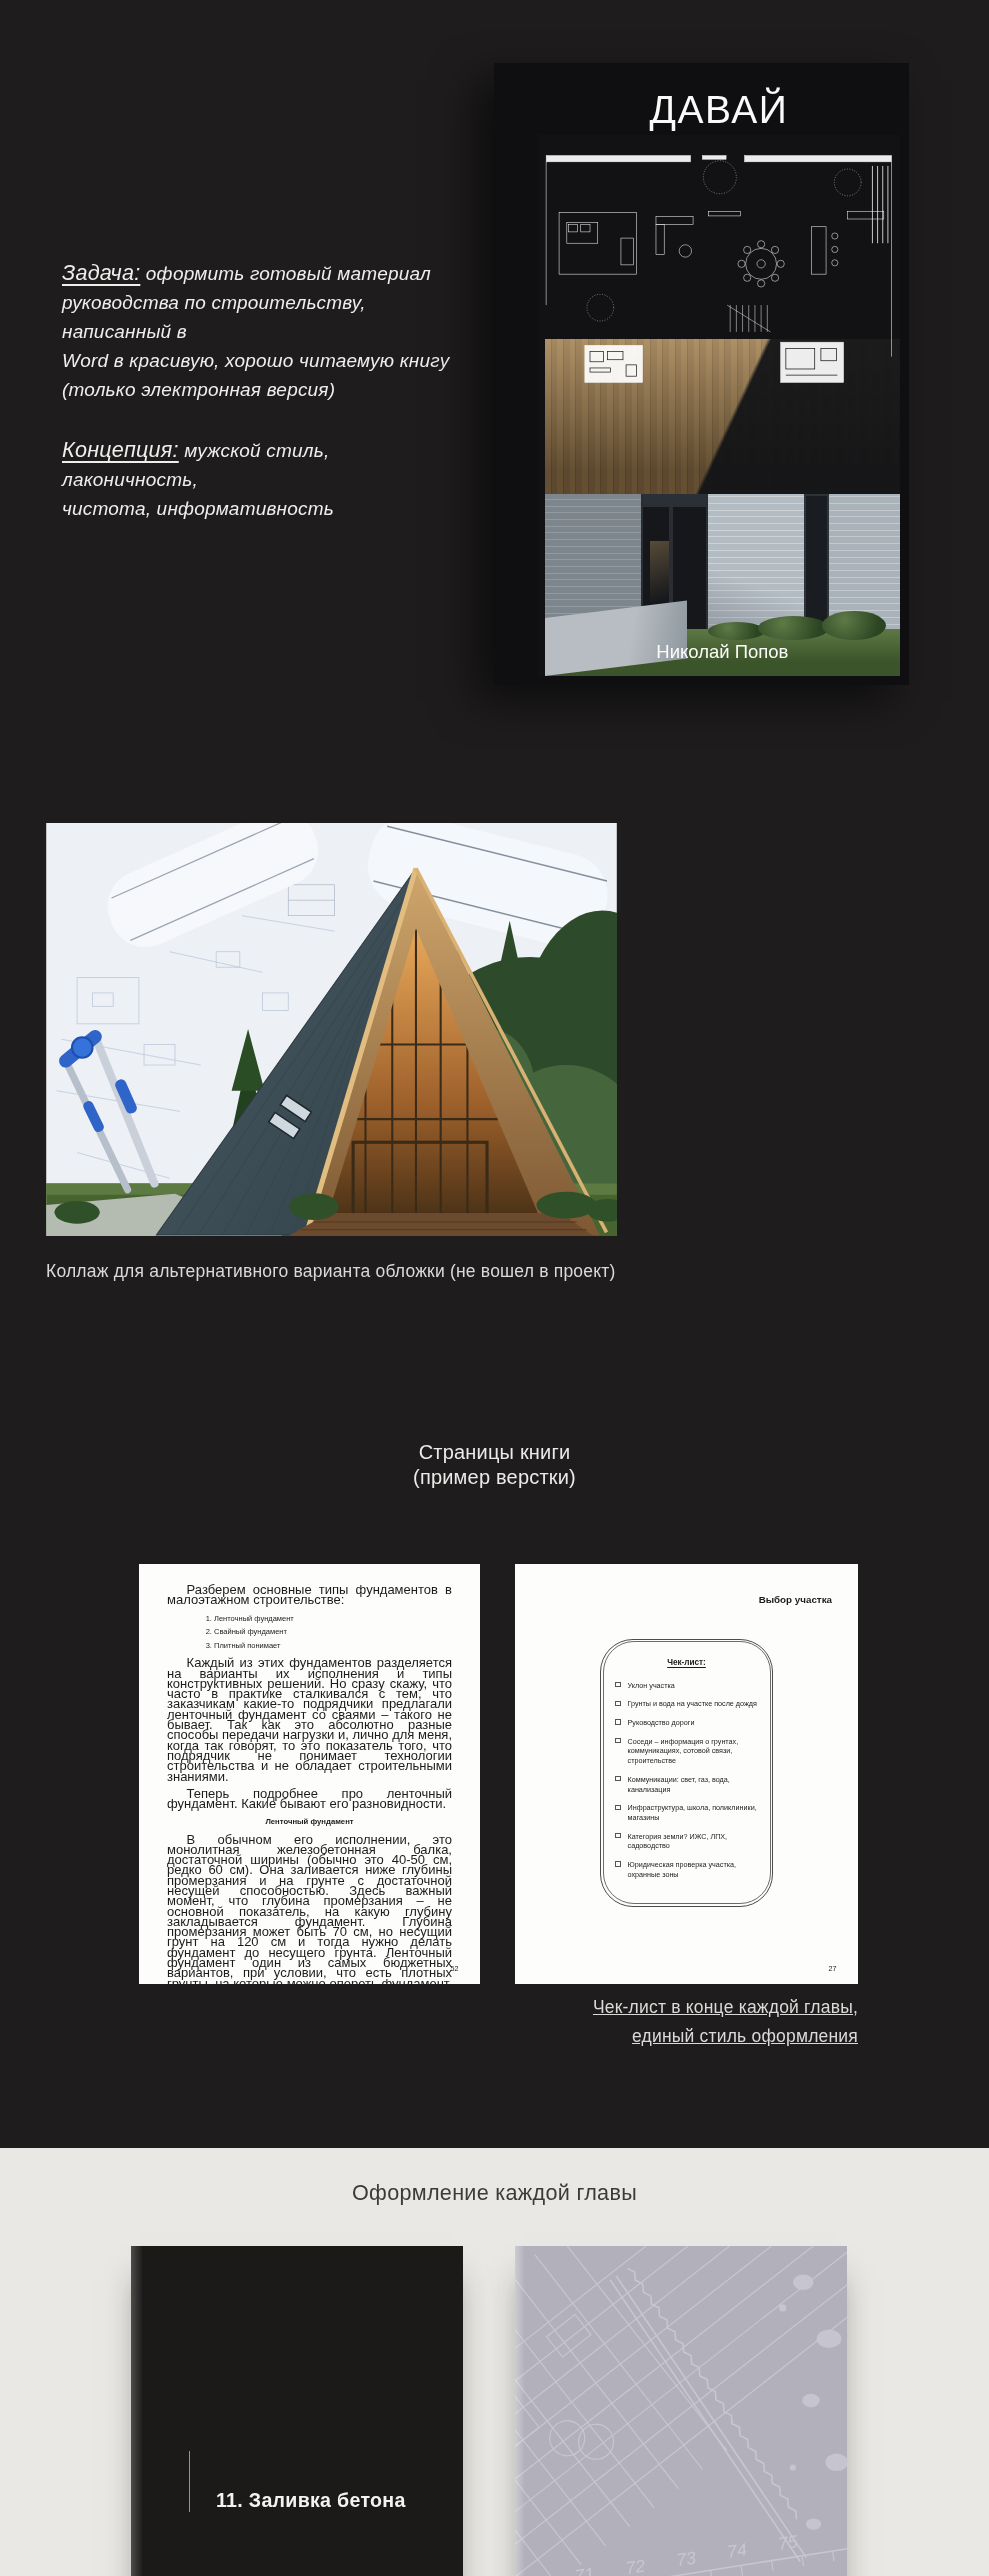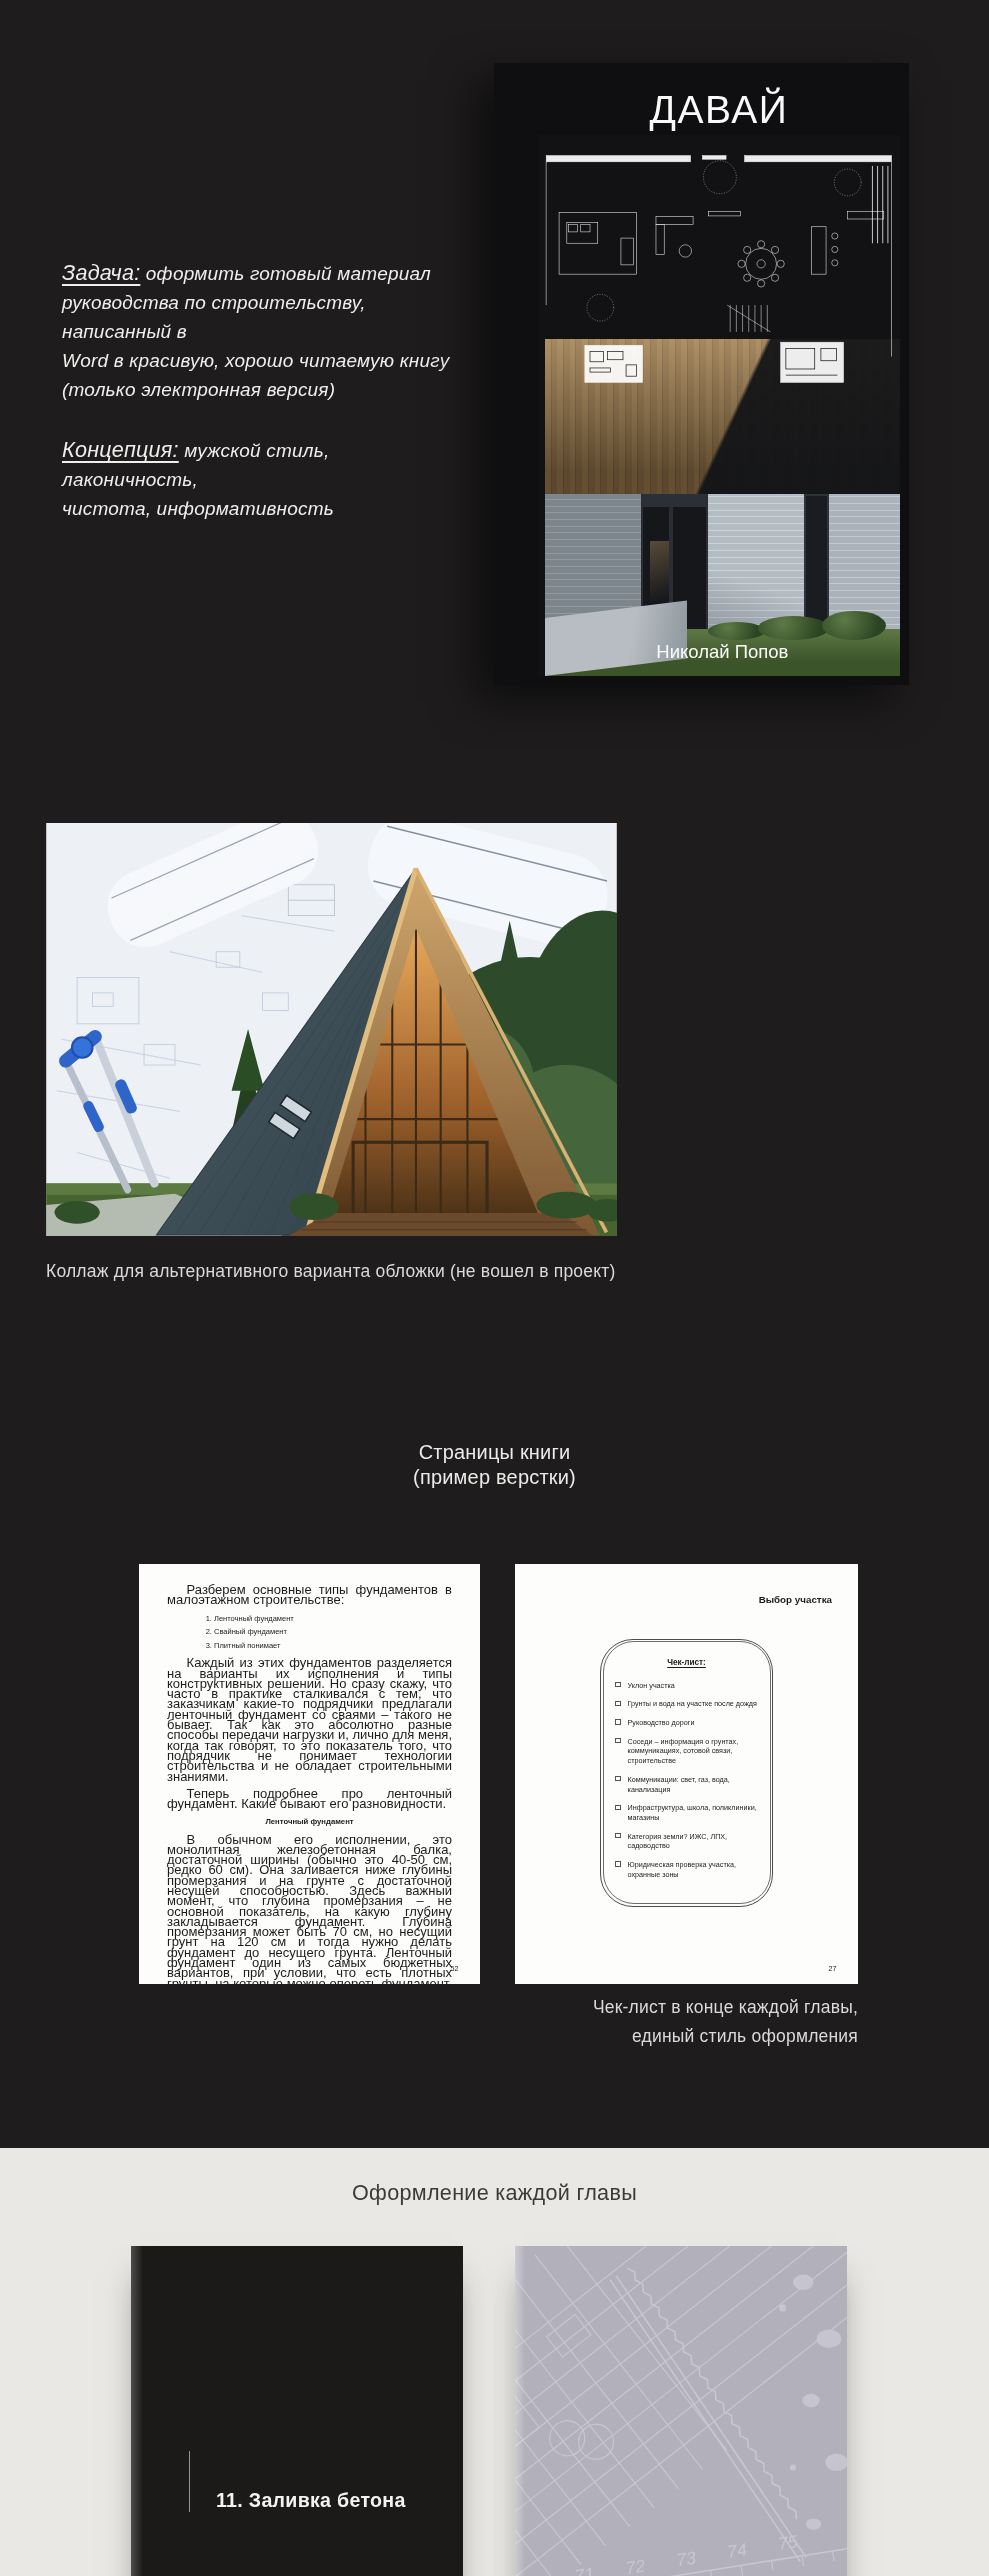--- a/index.html
+++ b/index.html
@@ -71,21 +71,21 @@
   .diagram { display:block; width:100%; height:99px; margin:1px 0 3.1px; }
   .u { text-decoration:underline; }
 
   .rp-title { text-align:right; font-size:9.8px; font-weight:bold; margin-top:12.4px; }
   .check-box-outer { position:relative; width:173px; margin:34px auto 0; border:0.8px solid #4c4c4c; border-radius:33px; padding:18.5px 14.4px 17.5px; }
   .check-box-outer:after { content:""; position:absolute; inset:1.5px; border:0.5px solid #6b6b6b; border-radius:31px; pointer-events:none; }
   .cl-title { text-align:center; font-size:8.2px; font-weight:bold; text-decoration:underline; text-underline-offset:1.5px; margin-bottom:13.4px; }
   .cl-item { display:flex; gap:7px; font-size:7.2px; line-height:9.8px; margin-bottom:8.8px; }
   .cl-sq { flex:0 0 auto; width:5.2px; height:5.2px; border:0.6px solid #555; margin-top:1.5px; }
   .pages-caption { position:absolute; right:131px; top:1993px; text-align:right;
-    color:#dcdad8; font-size:17.5px; font-weight:300; line-height:29px; letter-spacing:0.2px; }
+    color:#dcdad8; font-size:17.5px; font-weight:300; line-height:29px; letter-spacing:0.2px;text-decoration:underline; }
 
   
   .light-section { position:absolute; left:0; top:2148px; width:989px; height:759px; background:#e9e8e4; }
   .chapters-heading { position:absolute; left:0; top:32px; width:100%; text-align:center;
     color:#3b3b3b; font-size:21.6px; font-weight:400; letter-spacing:0.3px; }
   .chapter-cover { position:absolute; top:98px; width:332px; height:497px; box-shadow:0 23px 31px -9.3px rgba(40,38,36,.5); }
   .cover-sel { left:131px; background:#1c1a19; }
   .cover-sel:before { content:""; position:absolute; left:0; top:0; bottom:0; width:12.4px;
     background:linear-gradient(to right, rgba(255,255,255,.22), rgba(255,255,255,0)); }
   .chapter-title-wrap { position:absolute; left:58px; top:205px; height:61px; display:flex; align-items:flex-end;

